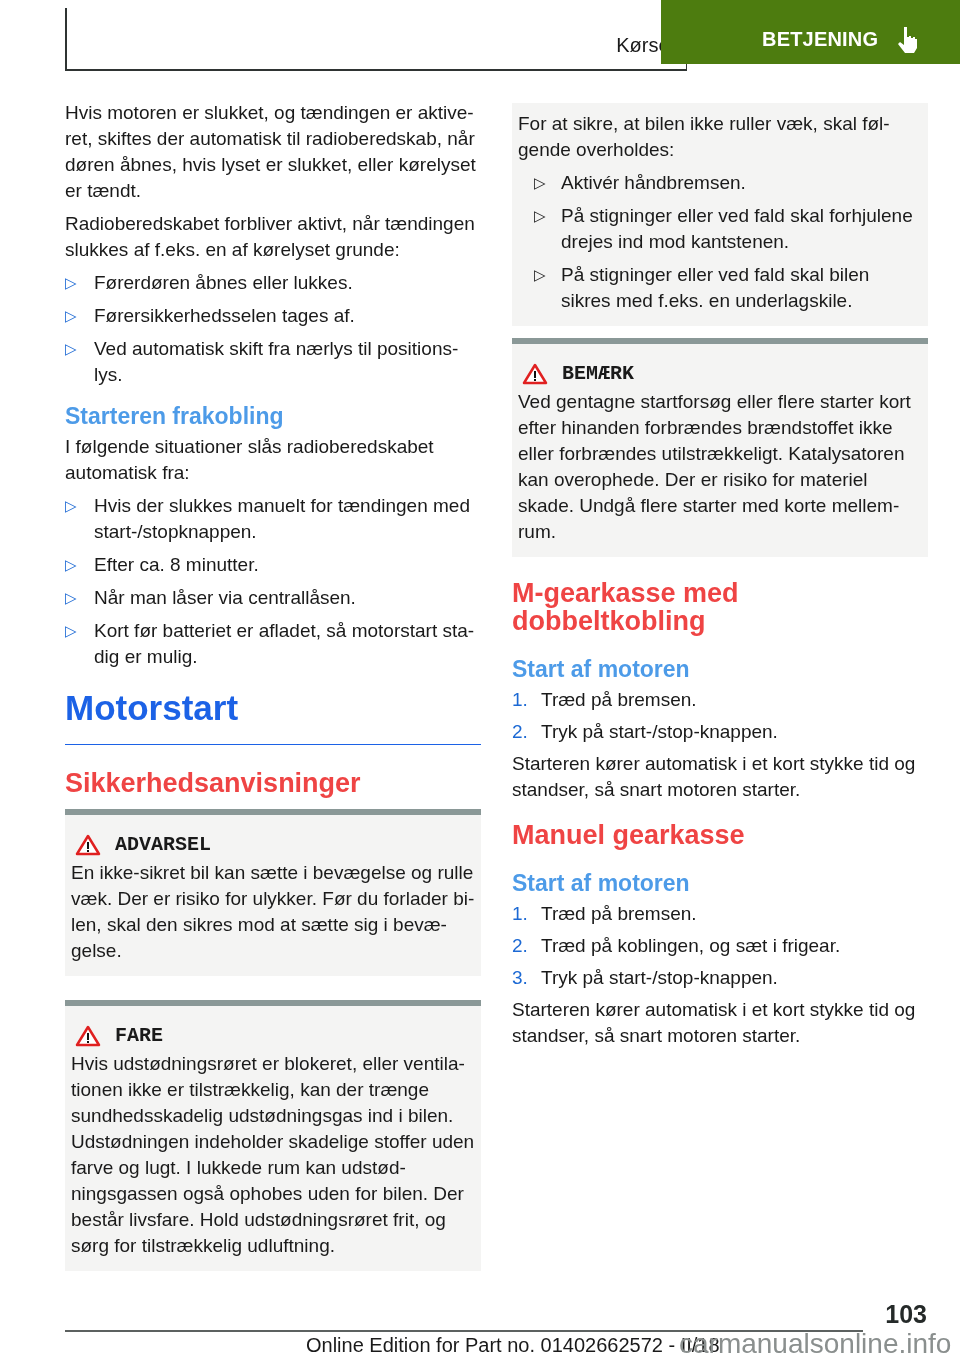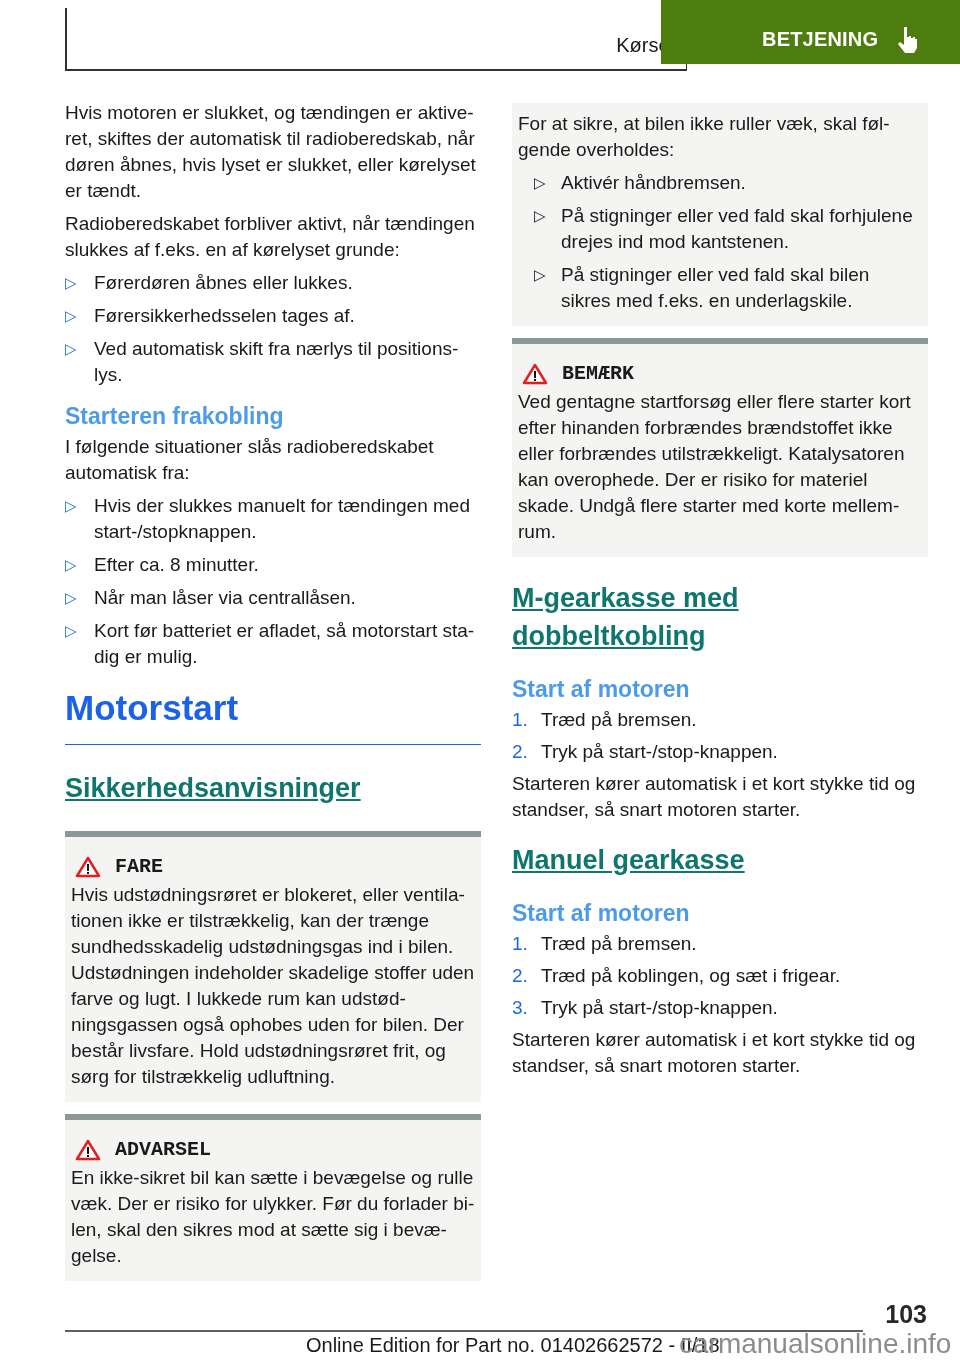--- a/index.html
+++ b/index.html
@@ -31,21 +31,21 @@
 
     p { margin: 0; font-size: 19px; line-height: 26px; }
     .para { margin-bottom: 7px; }
     .bul { position: relative; padding-left: 29px; font-size: 19px; line-height: 26px; margin-bottom: 7px; }
     .bul .mk { position: absolute; left: 0; top: 0; color: #1c69d4; font-size: 15px; }
     .box .bul .mk { color: #1a1a1a; left: 16px; }
     .box .bul { padding-left: 43px; }
 
     .h3 { color: #4d9be8; font-weight: bold; font-size: 23px; line-height: 28px; margin: 14px 0 4px 0; }
     .h1 { color: #1c62e6; font-weight: bold; font-size: 35px; line-height: 40px; margin-top: 18px; padding-bottom: 16px; border-bottom: 1.5px solid #1c62e6; }
-    .h2 { color: #0f766e; font-weight: bold; font-size: 27px; line-height: 38px; margin: 24px 0 0 0; text-decoration: underline; }
+    .h2 { color: #ef4444; font-weight: bold; font-size: 27px; line-height: 28px; margin: 24px 0 0 0; }
 
     .box { background: #f4f4f3; padding: 8px 6px 12px 6px; }
     .warn { background: #f4f4f3; margin-top: 24px; border-top: 6px solid #8a9897; padding: 18px 6px 12px 6px; }
     .warn .title { display: flex; align-items: center; font-weight: bold; font-size: 20px; margin-bottom: 4px; font-family: Liberation Mono, monospace; }
     .warn .title svg { width: 26px; height: 22px; margin-left: 4px; margin-right: 14px; }
 
     .num { position: relative; padding-left: 29px; font-size: 19px; line-height: 26px; margin-bottom: 6px; }
     .num .n { position: absolute; left: 0; top: 0; color: #1c69d4; }
 
     .footer-line { position: absolute; left: 65px; top: 1330px; width: 798px; height: 2px; background: #5c6160; }
@@ -76,42 +76,42 @@
   <div class="h3">Starteren frakobling</div>
   <p class="para">I følgende situationer slås radioberedskabet automatisk fra:</p>
   <div class="bul"><span class="mk">▷</span><span>Hvis der slukkes manuelt for tændingen med start-/stopknappen.</span></div>
   <div class="bul"><span class="mk">▷</span><span>Efter ca. 8 minutter.</span></div>
   <div class="bul"><span class="mk">▷</span><span>Når man låser via centrallåsen.</span></div>
   <div class="bul"><span class="mk">▷</span><span>Kort før batteriet er afladet, så motorstart sta-dig er mulig.</span></div>
 
   <div class="h1">Motorstart</div>
   <div class="h2">Sikkerhedsanvisninger</div>
 
+  <div class="warn" style="margin-top:12px;">
+    <div class="title">
+      <svg viewBox="0 0 26 22">
+          <path d="M13 2 L24 20 H2 Z" fill="#fff" stroke="#e02020" stroke-width="2.5" stroke-linejoin="round"></path>
+          <rect x="12" y="8" width="2" height="7" fill="#111"></rect>
+          <rect x="12" y="16" width="2" height="2" fill="#111"></rect>
+        </svg>
+      <span>ADVARSEL</span>
+    </div>
+    <p>En ikke-sikret bil kan sætte i bevægelse og rulle væk. Der er risiko for ulykker. Før du forlader bi-len, skal den sikres mod at sætte sig i bevæ-gelse.</p>
+  </div>
+
   <div class="warn">
     <div class="title">
       <svg viewBox="0 0 26 22">
           <path d="M13 2 L24 20 H2 Z" fill="#fff" stroke="#e02020" stroke-width="2.5" stroke-linejoin="round"></path>
           <rect x="12" y="8" width="2" height="7" fill="#111"></rect>
           <rect x="12" y="16" width="2" height="2" fill="#111"></rect>
         </svg>
       <span>FARE</span>
     </div>
     <p>Hvis udstødningsrøret er blokeret, eller ventila-tionen ikke er tilstrækkelig, kan der trænge sundhedsskadelig udstødningsgas ind i bilen. Udstødningen indeholder skadelige stoffer uden farve og lugt. I lukkede rum kan udstød-ningsgassen også ophobes uden for bilen. Der består livsfare. Hold udstødningsrøret frit, og sørg for tilstrækkelig udluftning.</p>
-  </div>
-
-  <div class="warn" style="margin-top:12px;">
-    <div class="title">
-      <svg viewBox="0 0 26 22">
-          <path d="M13 2 L24 20 H2 Z" fill="#fff" stroke="#e02020" stroke-width="2.5" stroke-linejoin="round"></path>
-          <rect x="12" y="8" width="2" height="7" fill="#111"></rect>
-          <rect x="12" y="16" width="2" height="2" fill="#111"></rect>
-        </svg>
-      <span>ADVARSEL</span>
-    </div>
-    <p>En ikke-sikret bil kan sætte i bevægelse og rulle væk. Der er risiko for ulykker. Før du forlader bi-len, skal den sikres mod at sætte sig i bevæ-gelse.</p>
   </div>
 </div>
 
 <div class="col right" style="top:103px;">
   <div class="box">
     <p class="para">For at sikre, at bilen ikke ruller væk, skal føl-gende overholdes:</p>
     <div class="bul"><span class="mk">▷</span><span>Aktivér håndbremsen.</span></div>
     <div class="bul"><span class="mk">▷</span><span>På stigninger eller ved fald skal forhjulene drejes ind mod kantstenen.</span></div>
     <div class="bul" style="margin-bottom:0"><span class="mk">▷</span><span>På stigninger eller ved fald skal bilen sikres med f.eks. en underlagskile.</span></div>
   </div>

